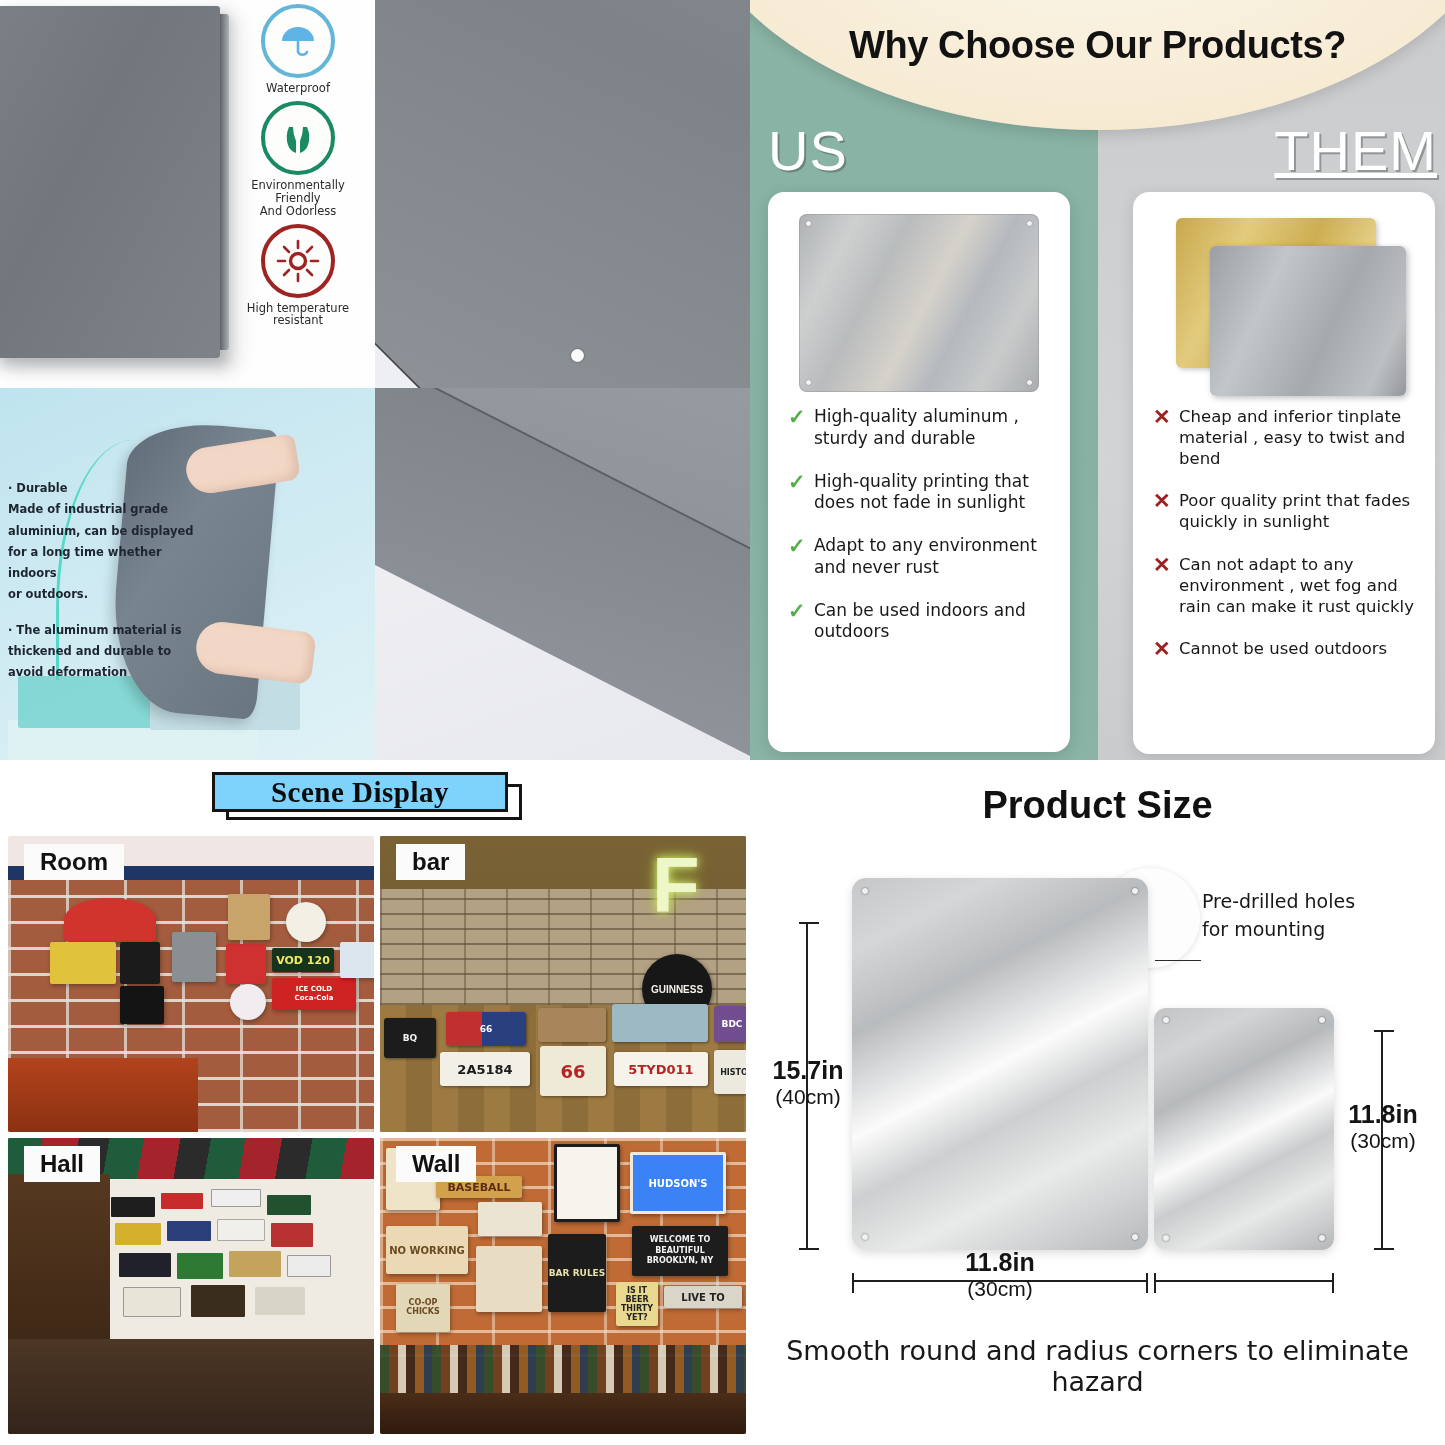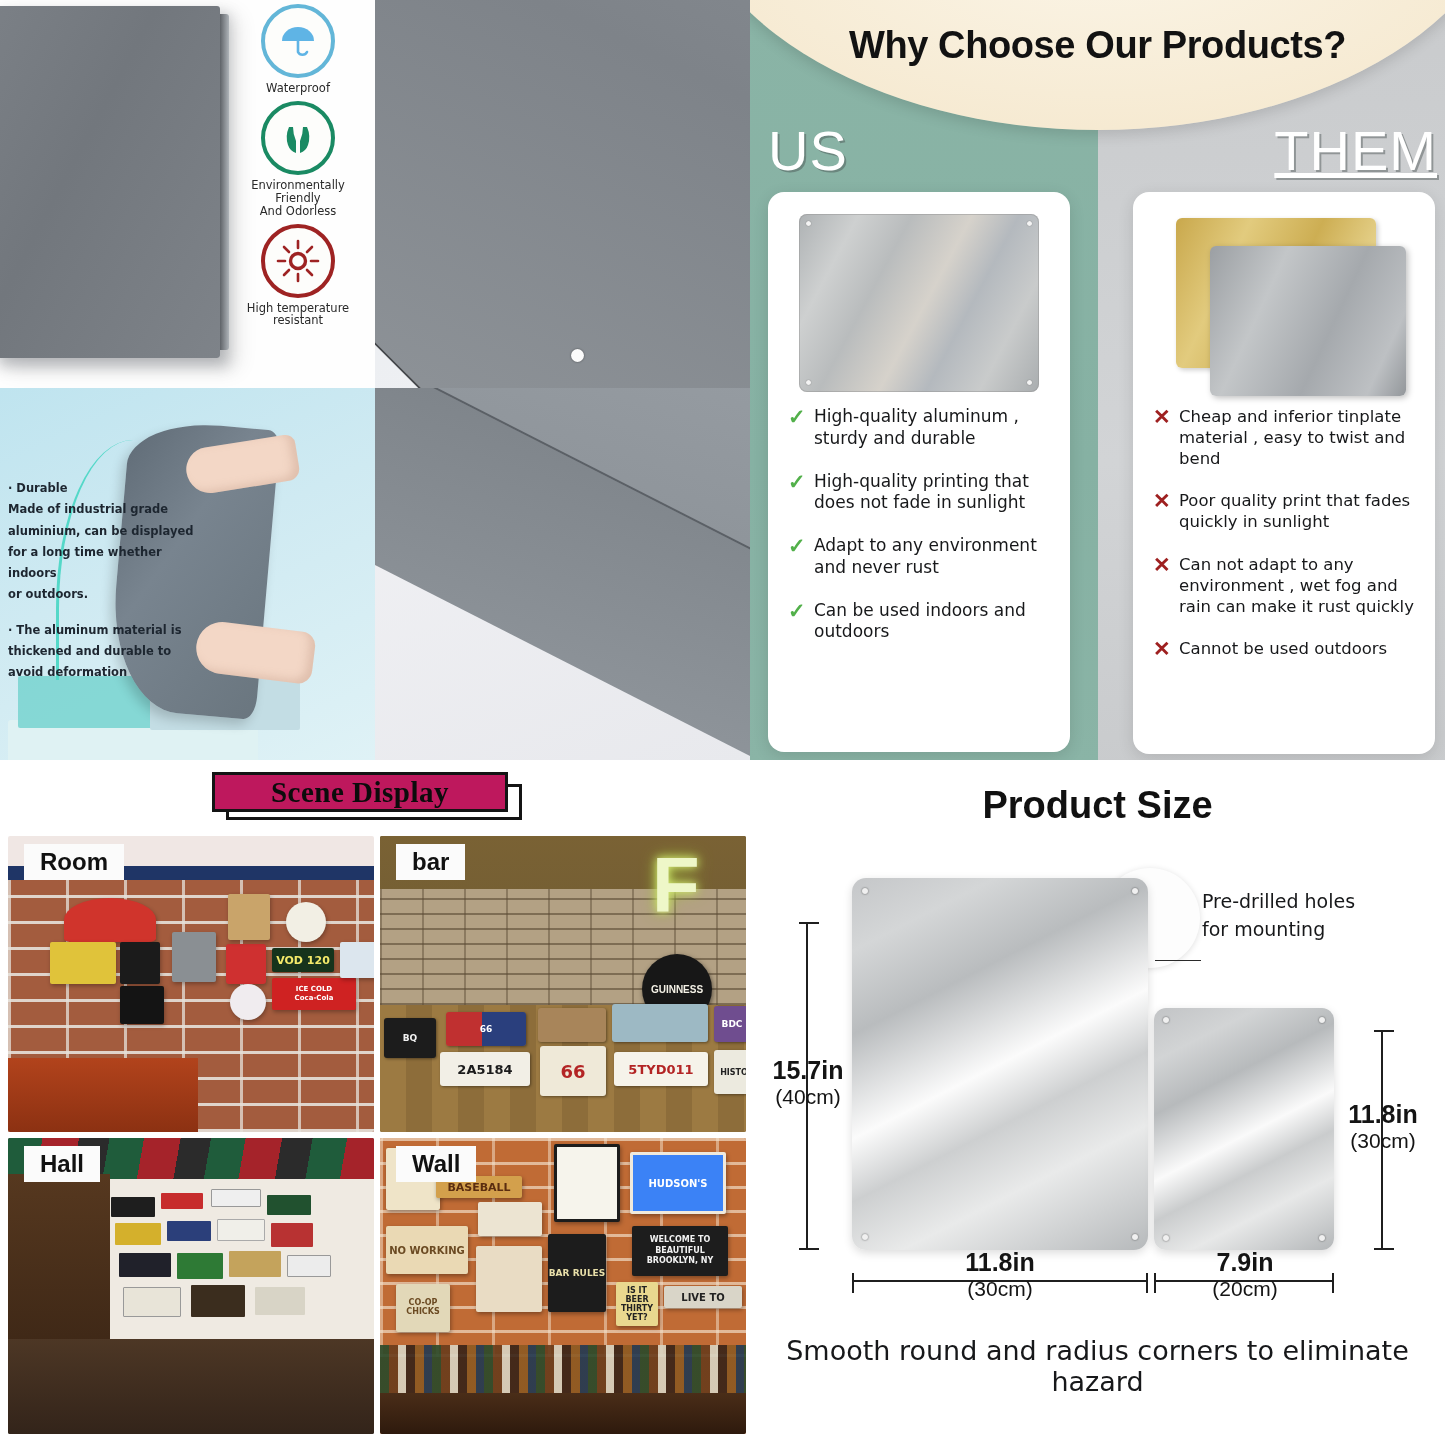--- a/index.html
+++ b/index.html
@@ -126,21 +126,21 @@
   .btext { font-size: 17px; line-height: 1.28; color:#17181a;
            font-family: "DejaVu Sans", sans-serif; }
   .card-them .btext { font-size: 16.5px; }
 
   
   .scene-wrap { position:absolute; left:0; top:760px; width:750px; height:685px; background:#fff; }
   .scene-banner { position:absolute; left:212px; top:772px; width:310px; height:48px; }
   .scene-banner .shadowbox { position:absolute; left:14px; top:12px; width:296px; height:36px;
                              border:3px solid #141414; background:#fff; }
   .scene-banner .mainbox { position:absolute; left:0; top:0; width:296px; height:40px;
-                           border:3px solid #141414; background:#be185d;
+                           border:3px solid #141414; background:#7dd3fc;
                            display:flex; align-items:center; justify-content:center; }
   .scene-banner .mainbox span { font-family:"Liberation Serif", serif; font-weight:700;
                            font-size:29px; color:#0c0c0c; letter-spacing:.5px; }
   .scene-grid { position:absolute; left:8px; top:836px; width:738px; height:600px;
                 display:grid; grid-template-columns: 366px 366px; grid-template-rows: 296px 296px;
                 gap: 6px; }
   .scene { position:relative; overflow:hidden; border-radius:2px; }
   .scene-label { position:absolute; left:16px; top:8px; background:#fbfbfb;
                  padding: 4px 16px; font-size: 24px; font-weight: 700; color:#111;
                  font-family:"Liberation Sans", sans-serif; z-index: 4; }
@@ -517,21 +517,17 @@
       <span class="cm">(30cm)</span>
     </div>
 
     <div class="dimh" style="left:102px;top:520px;width:296px;"></div>
     <div class="dimlabel" style="left:148px;top:488px;width:204px;">
       <span class="in">11.8in</span>
       <span class="cm">(30cm)</span>
     </div>
 
     <div class="dimh" style="left:404px;top:520px;width:180px;"></div>
-    <div class="dimlabel" style="left:414px;top:488px;width:162px;">
-      <span class="in">7.9in</span>
-      <span class="cm">(20cm)</span>
-    </div>
 
     <div class="size-footer">Smooth round and radius corners to eliminate hazard</div>
   </div>
 
 </div>
 
 </body></html>

